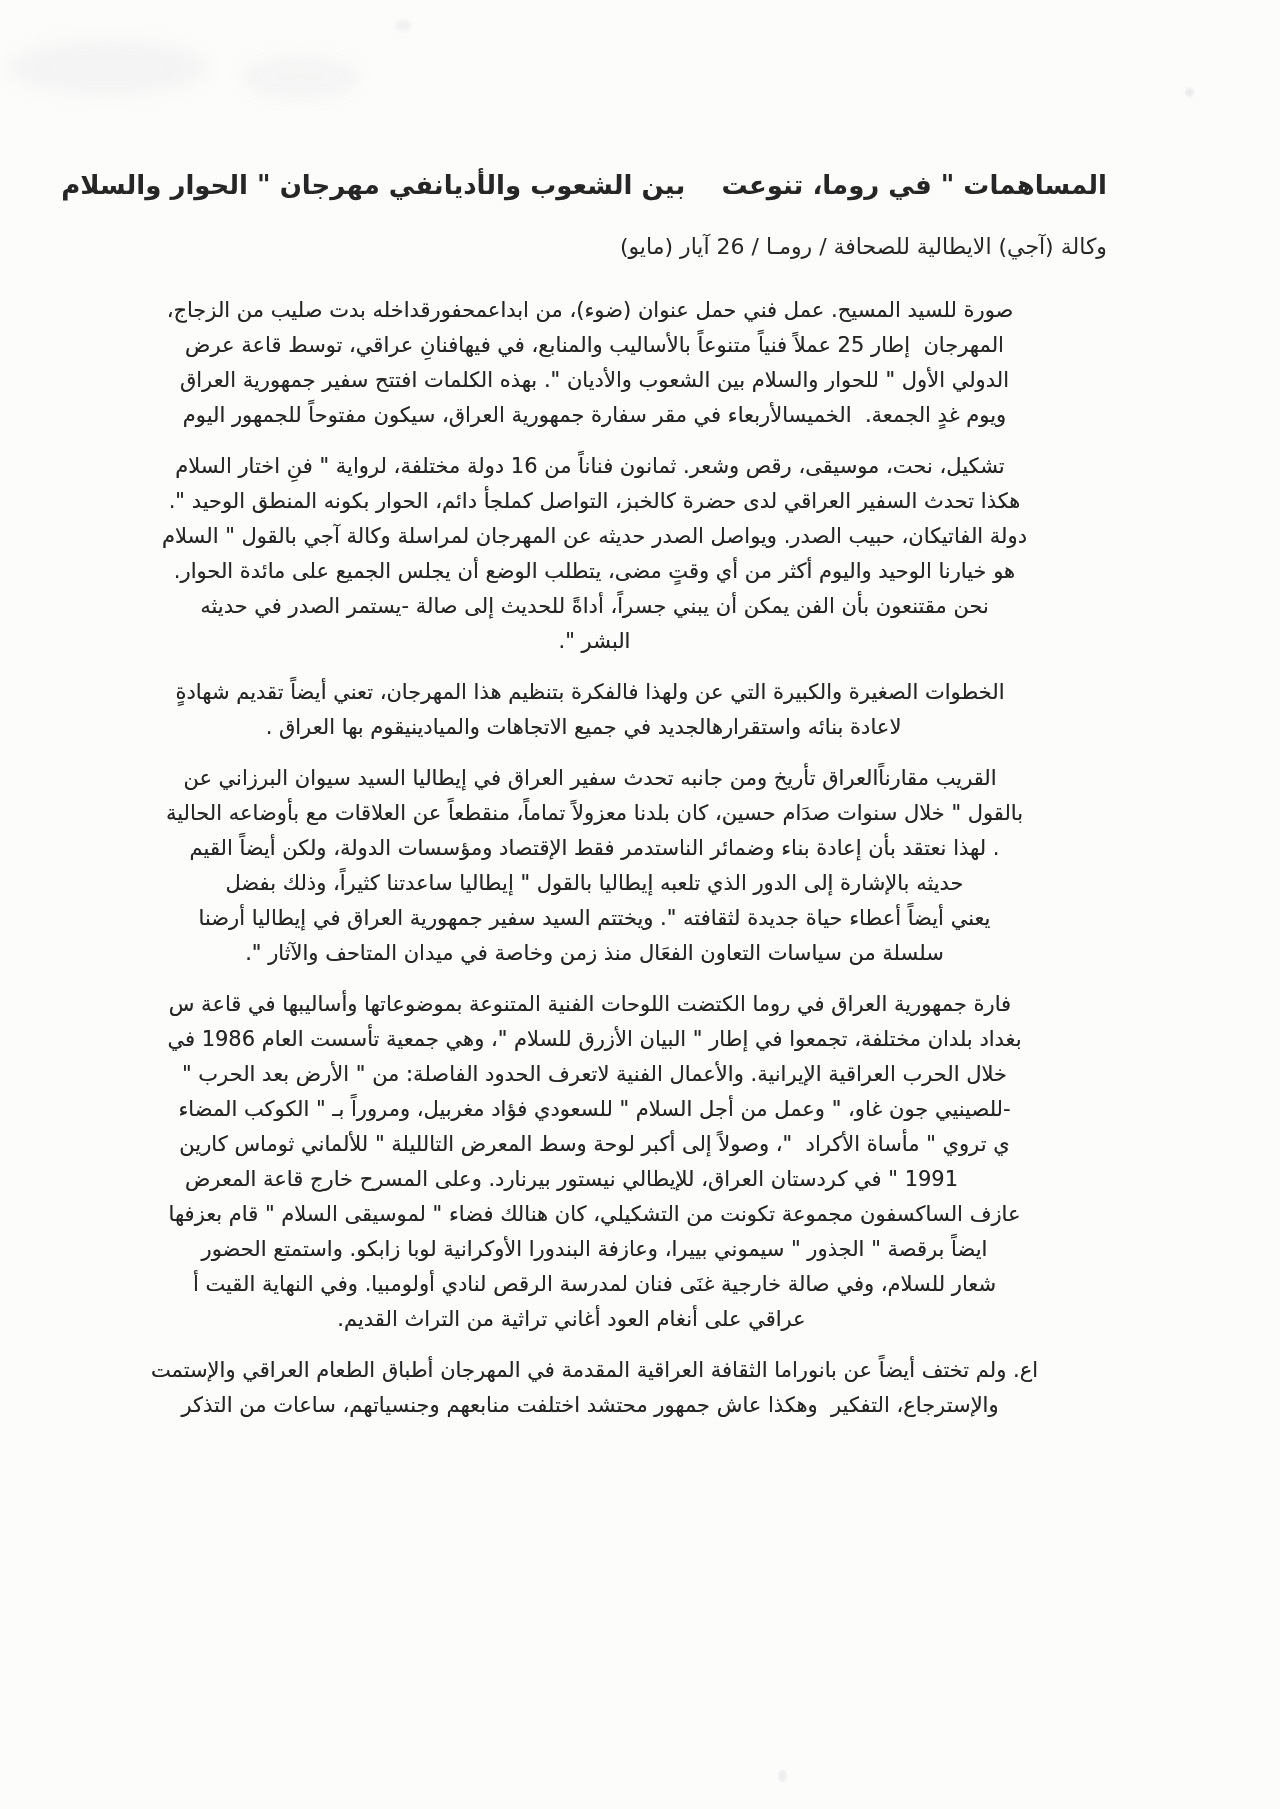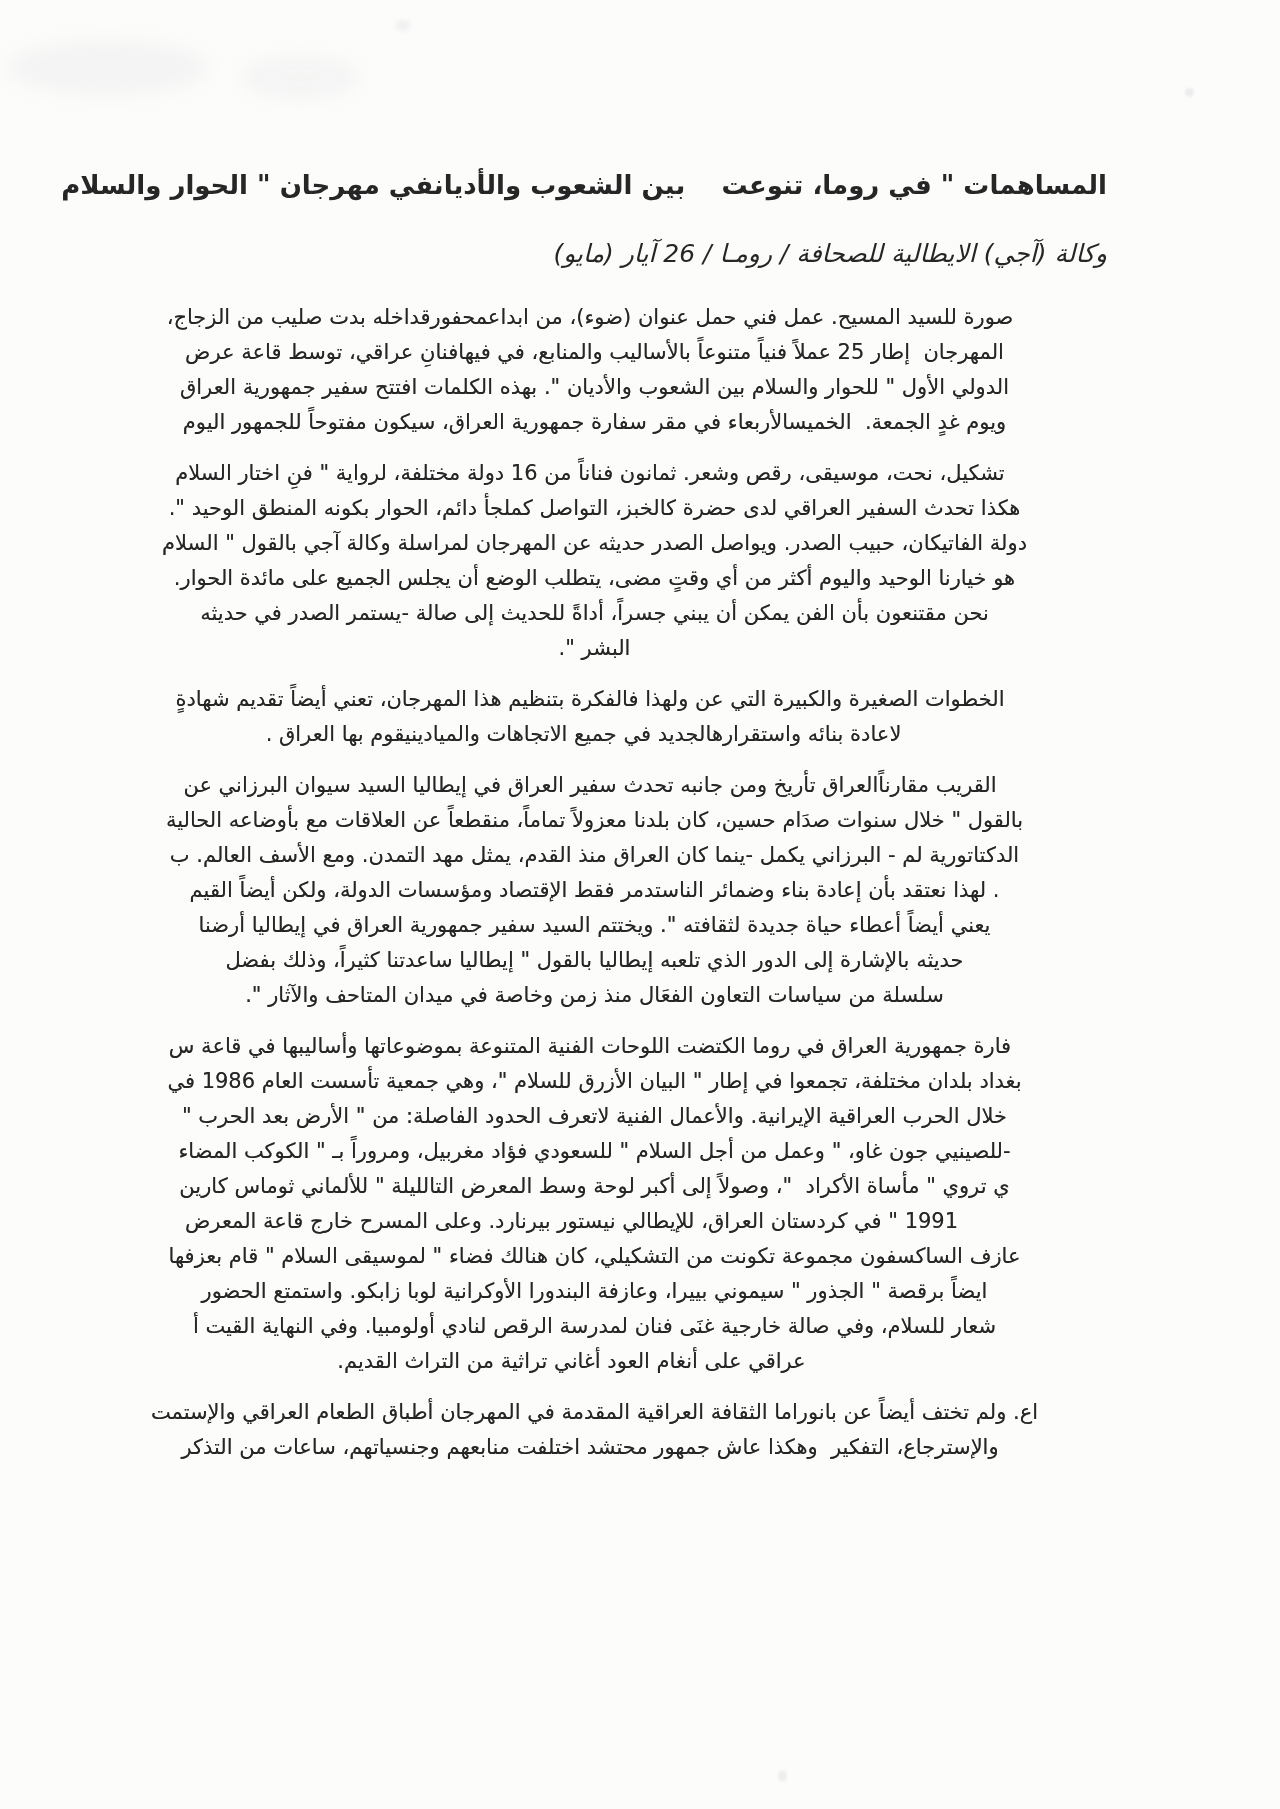--- a/index.html
+++ b/index.html
@@ -24,25 +24,24 @@
     text-align: right;
   }
   .title-line {
     font-size: 26px;
     font-weight: bold;
     line-height: 45px;
     white-space: pre;
     letter-spacing: 0.2px;
   }
   .byline {
-    font-size: 25px;
+    font-size: 22px;
     line-height: 35px;
-    margin: 28px 0 29px 0;
+    margin: 21px 0 29px 0;
     white-space: pre;
-    font-style: italic;
   }
   .para { margin: 0 0 16px 0; }
   .line {
     font-size: 21px;
     line-height: 35px;
     white-space: pre;
     text-shadow: 0 0 0.6px rgba(40,40,40,0.55);
     text-align: center;
   }
   .first  { padding-right: 9px; }
@@ -94,24 +93,23 @@
     </div>
 
     <div class="para">
       <div class="line first">الخطوات الصغيرة والكبيرة التي عن ولهذا فالفكرة بتنظيم هذا المهرجان، تعني أيضاً تقديم شهادةٍ</div>
       <div class="line ind-sm">لاعادة بنائه واستقرارهالجديد في جميع الاتجاهات والميادينيقوم بها العراق .</div>
     </div>
 
     <div class="para">
       <div class="line first">القريب مقارناًالعراق تأريخ ومن جانبه تحدث سفير العراق في إيطاليا السيد سيوان البرزاني عن</div>
       <div class="line">بالقول " خلال سنوات صدَام حسين، كان بلدنا معزولاً تماماً، منقطعاً عن العلاقات مع بأوضاعه الحالية</div>
-      <div class="line">الدكتاتورية لم - البرزاني يكمل -ينما كان العراق منذ القدم، يمثل مهد التمدن. ومع الأسف العالم. ب</div>
       <div class="line">. لهذا نعتقد بأن إعادة بناء وضمائر الناستدمر فقط الإقتصاد ومؤسسات الدولة، ولكن أيضاً القيم</div>
+      <div class="line">حديثه بالإشارة إلى الدور الذي تلعبه إيطاليا بالقول " إيطاليا ساعدتنا كثيراً، وذلك بفضل</div>
       <div class="line">يعني أيضاً أعطاء حياة جديدة لثقافته ". ويختتم السيد سفير جمهورية العراق في إيطاليا أرضنا</div>
-      <div class="line">حديثه بالإشارة إلى الدور الذي تلعبه إيطاليا بالقول " إيطاليا ساعدتنا كثيراً، وذلك بفضل</div>
       <div class="line">سلسلة من سياسات التعاون الفعَال منذ زمن وخاصة في ميدان المتاحف والآثار ".</div>
     </div>
 
     <div class="para">
       <div class="line first">فارة جمهورية العراق في روما الكتضت اللوحات الفنية المتنوعة بموضوعاتها وأساليبها في قاعة س</div>
       <div class="line">بغداد بلدان مختلفة، تجمعوا في إطار " البيان الأزرق للسلام "، وهي جمعية تأسست العام 1986 في</div>
       <div class="line">خلال الحرب العراقية الإيرانية. والأعمال الفنية لاتعرف الحدود الفاصلة: من " الأرض بعد الحرب "</div>
       <div class="line">-للصينيي جون غاو، " وعمل من أجل السلام " للسعودي فؤاد مغربيل، ومروراً بـ " الكوكب المضاء</div>
       <div class="line">ي تروي " مأساة الأكراد  "، وصولاً إلى أكبر لوحة وسط المعرض التالليلة " للألماني ثوماس كارين</div>
       <div class="line ind-lg">1991 " في كردستان العراق، للإيطالي نيستور بيرنارد. وعلى المسرح خارج قاعة المعرض</div>

